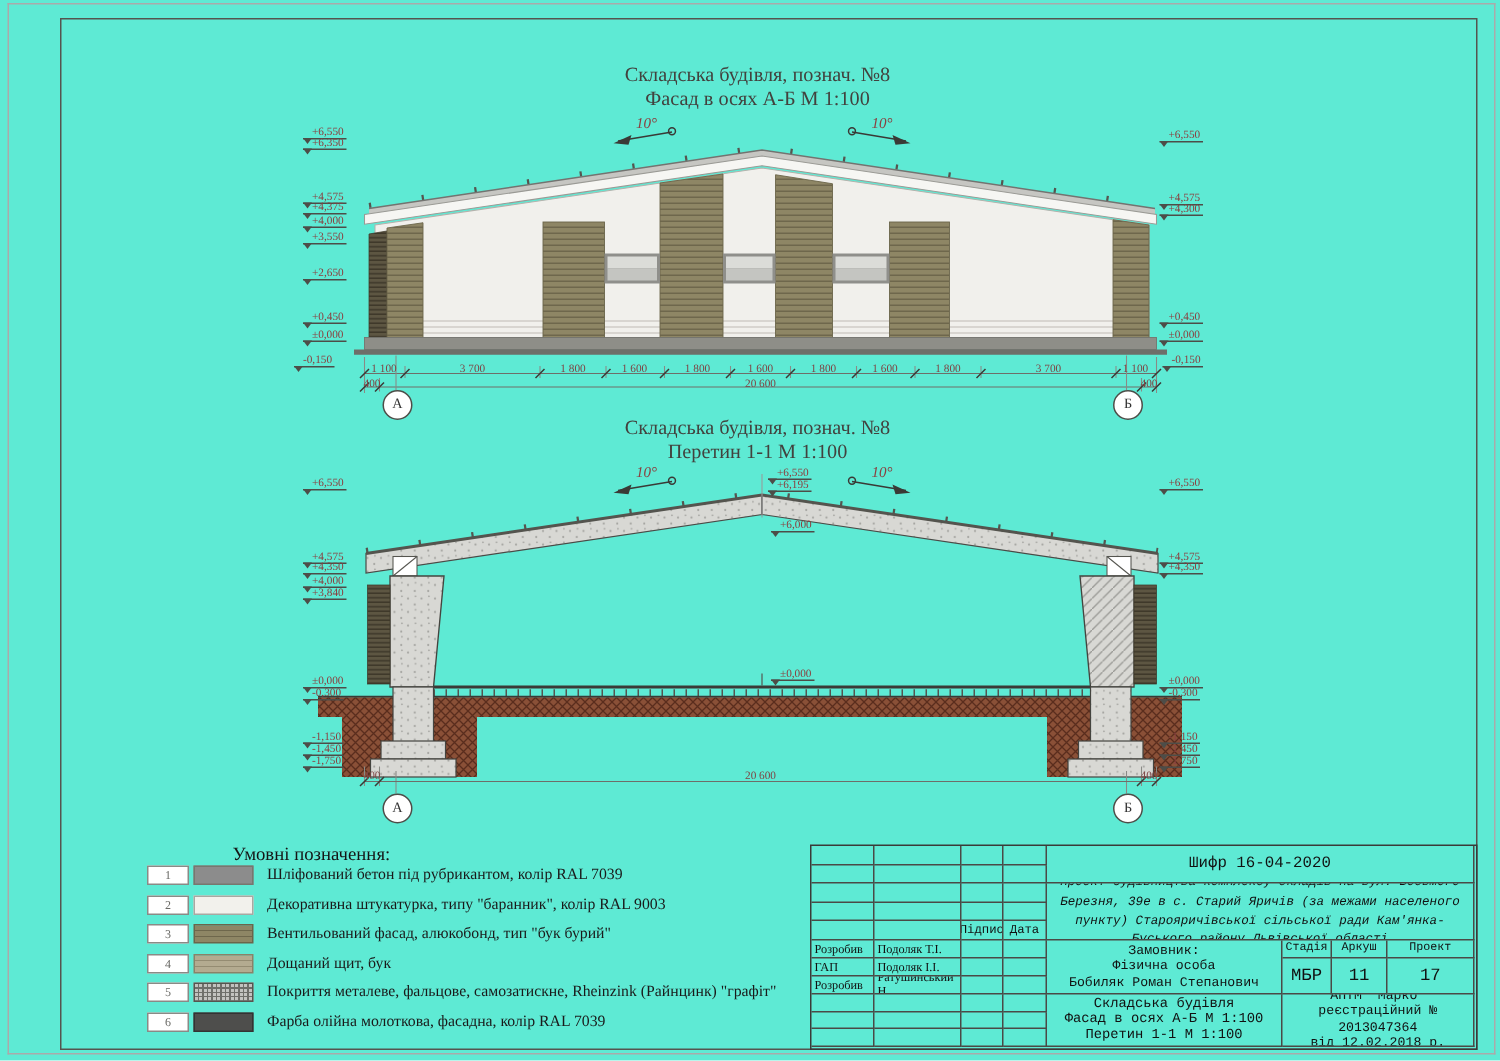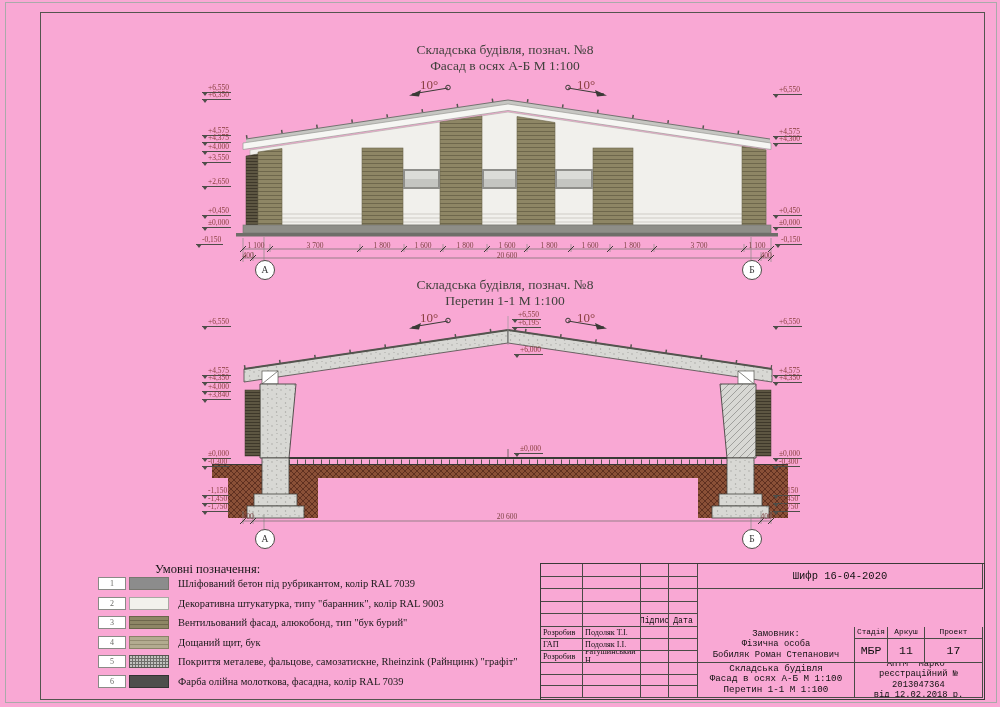--- a/index.html
+++ b/index.html
@@ -1,34 +1,34 @@
 <!DOCTYPE html>
 <html><head>
 <meta charset="utf-8">
 <style>
   html,body{margin:0;padding:0;background:#fff;}
-  #page{position:relative;width:1000px;height:707px;background:#f9a8d4;overflow:hidden;
+  #page{position:relative;width:1000px;height:707px;background:#5eead4;overflow:hidden;
         font-family:"Liberation Serif",serif;}
   .edge{position:absolute;background:#aaa;}
   #frame{position:absolute;left:40px;top:12px;width:945px;height:688px;
          border:1.5px solid #55544f;box-sizing:border-box;}
   svg{position:absolute;left:0;top:0;}
   
   .ttl{position:absolute;left:330px;width:350px;text-align:center;
        font-size:13.5px;color:#42423e;white-space:nowrap;}
   
   .lvl{position:absolute;font-size:7.5px;line-height:8px;height:8px;color:#8a4040;
        border-bottom:1px solid #4d4d48;padding:0 2px 0 6px;white-space:nowrap;}
   .lvl::after{content:"";position:absolute;left:0;bottom:-4px;width:0;height:0;
        border-left:3px solid transparent;border-right:3px solid transparent;
        border-top:4px solid #4d4d48;}
   
   .dim{position:absolute;font-size:7.5px;color:#7e4444;width:44px;text-align:center;white-space:nowrap;}
   
-  .slp{position:absolute;font-size:13px;color:#8a4040;width:18px;text-align:left;}
+  .slp{position:absolute;font-style:italic;font-size:10px;color:#8a4040;width:18px;text-align:right;}
   
   .axc{position:absolute;width:18px;height:18px;border:1px solid #4d4d48;border-radius:50%;
        background:#fff;font-size:9.5px;color:#333;display:flex;align-items:center;justify-content:center;}
   
   #legend{position:absolute;left:98px;top:560px;width:442px;height:140px;}
   #legend .lt{display:block;margin-left:57px;padding-top:2px;font-weight:normal;font-size:12.5px;color:#151515;}
   .lrow{position:absolute;left:0;height:13px;display:flex;align-items:center;}
   .lnum{width:26px;height:11px;border:1px solid #8a8a86;font-size:8px;color:#6a6a66;
         display:flex;align-items:center;justify-content:center;background:#fff;}
   .lsw{width:40px;height:13px;margin-left:3px;border:1px solid #77776f;box-sizing:border-box;}
@@ -301,20 +301,21 @@
     <div class="tc" style="grid-area:3/4"></div>
     <div class="tc" style="grid-area:4/1"></div>
     <div class="tc" style="grid-area:4/2"></div>
     <div class="tc" style="grid-area:4/3"></div>
     <div class="tc" style="grid-area:4/4"></div>
     <div class="tc" style="grid-area:5/1"></div>
     <div class="tc" style="grid-area:5/2"></div>
     <div class="tc tcc" style="grid-area:5/3">Підпис</div>
     <div class="tc tcc" style="grid-area:5/4">Дата</div>
     <div class="tc tcc cipher" style="grid-area:1/5/3/9">Шифр 16-04-2020</div>
+    <div class="tc tcc proj" style="grid-area:3/5/6/9">Проект будівництва комплексу складів на вул. Восьмого Березня, 39е в с. Старий Яричів (за межами населеного пункту) Старояричівської сільської ради Кам'янка-Буського району Львівської області</div>
 
     <div class="tc" style="grid-area:6/1">Розробив</div>
     <div class="tc" style="grid-area:6/2">Подоляк Т.І.</div>
     <div class="tc" style="grid-area:6/3"></div>
     <div class="tc" style="grid-area:6/4"></div>
     <div class="tc" style="grid-area:7/1">ГАП</div>
     <div class="tc" style="grid-area:7/2">Подоляк І.І.</div>
     <div class="tc" style="grid-area:7/3"></div>
     <div class="tc" style="grid-area:7/4"></div>
     <div class="tc" style="grid-area:8/1">Розробив</div>

